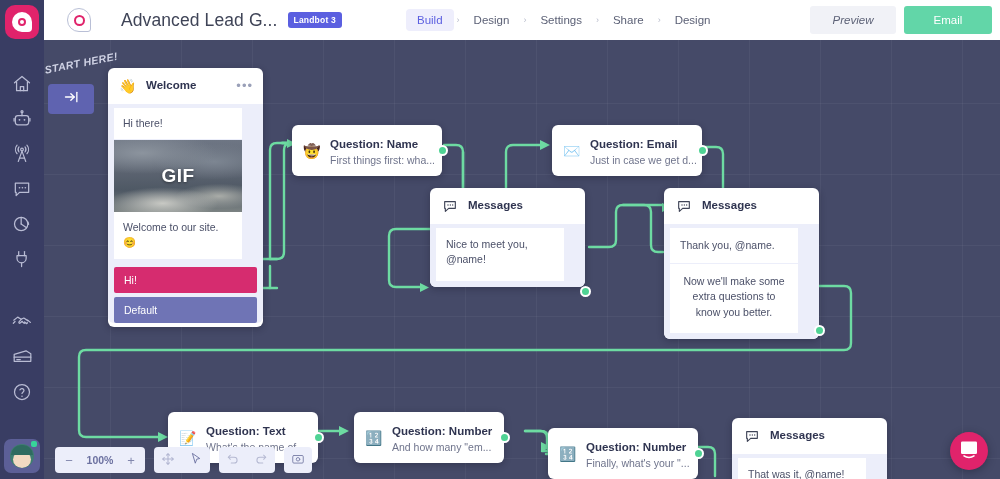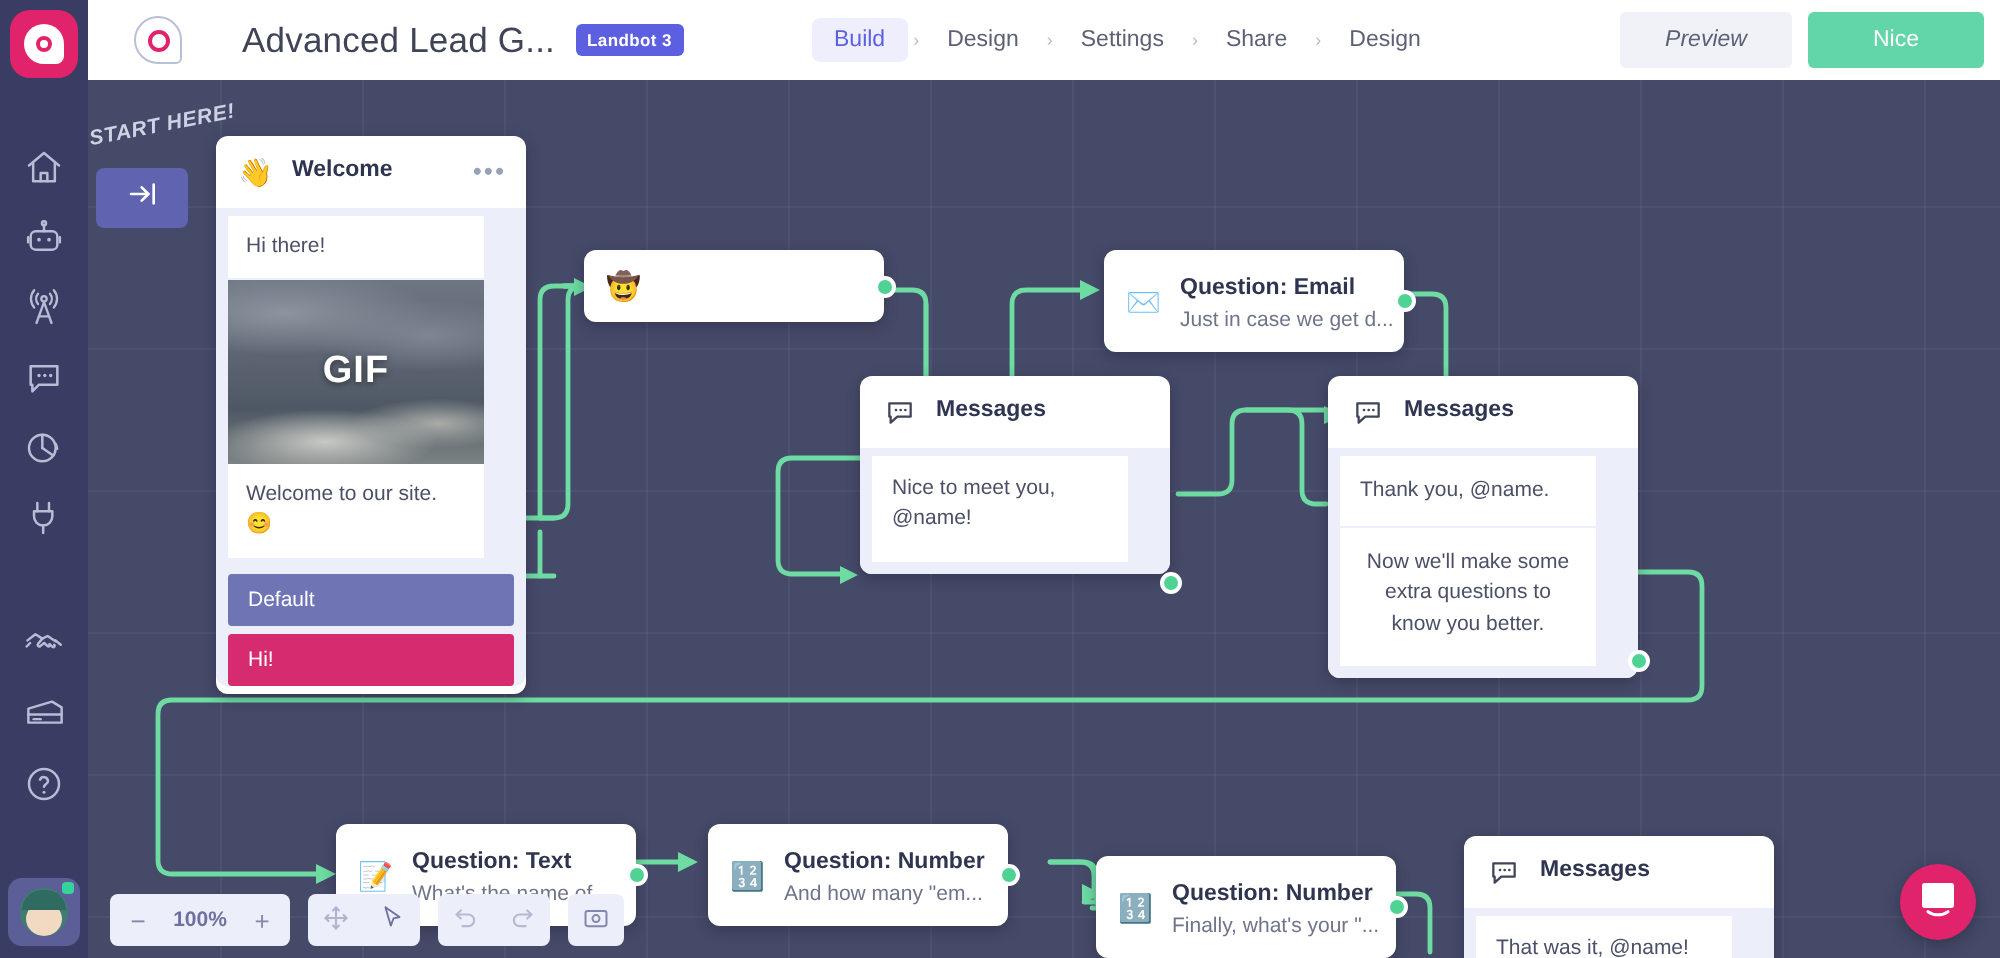--- a/index.html
+++ b/index.html
@@ -157,21 +157,21 @@
     line-height: 8px; cursor: pointer;
   }
   .card-body { padding: 4px 21px 6px 6px; background: #eceefa; }
   .bubble-row {
     background: #fff; font-size: 10.5px; color: #4b5068;
     padding: 8px 9px; line-height: 1.45;
     border-bottom: 1px solid #eceefa;
   }
   .bubble-row:last-child { border-bottom: none; }
   .gif {
-    height: 92px; background: #5c6474;
+    height: 72px; background: #5c6474;
     background-image:
       radial-gradient(ellipse 120px 34px at 22% 18%, #8c949e 0%, transparent 62%),
       radial-gradient(ellipse 100px 30px at 78% 30%, #7d8692 0%, transparent 60%),
       radial-gradient(ellipse 90px 26px at 38% 88%, #c8c9c4 0%, transparent 62%),
       radial-gradient(ellipse 70px 20px at 82% 78%, #a9aca8 0%, transparent 62%),
       linear-gradient(#6e7684 0%, #5b6370 45%, #4e5864 70%, #7c8383 100%);
     display: flex; align-items: center; justify-content: center;
   }
   .gif span {
     color: #fff; font-weight: bold; font-size: 19px;
@@ -349,21 +349,21 @@
       <div class="nav-sep">›</div>
       <div class="nav-item">Settings</div>
       <div class="nav-sep">›</div>
       <div class="nav-item">Share</div>
       <div class="nav-sep">›</div>
       <div class="nav-item">Design</div>
     </div>
 
     <div class="tb-actions">
       <div class="btn-preview">Preview</div>
-      <div class="btn-saved">Nice</div>
+      <div class="btn-saved">Email</div>
     </div>
   </div>
 
   <div class="canvas">
 
     <svg class="wires" viewBox="0 0 956 439" fill="none" stroke="#6ddba2" stroke-width="2.4" stroke-linecap="round" stroke-linejoin="round">
 
       <path d="M218 218 L232 218 Q240 218 240 210 L240 118 Q240 110 232 110 L248 110 Q240 110 240 110 Z" stroke="none"></path>
       <path d="M219 219 H233 q7 0 7-7 V110 q0-7 7-7 h-9"></path>
       <path d="M238 103 h8"></path>
@@ -418,28 +418,32 @@
         <span class="dots">•••</span>
       </div>
       <div class="card-body">
         <div class="bubble-row">Hi there!</div>
         <div class="gif">
           <span>GIF</span>
         </div>
         <div class="bubble-row">Welcome to our site. 😊</div>
       </div>
       <div style="background:#eceefa; padding-top:2px; border-radius:0 0 6px 6px;">
+        <div class="btn-row pink">Hi!</div>
         <div class="btn-row purple">Default</div>
-        <div class="btn-row pink">Hi!</div>
       </div>
     </div>
 
     <div class="card" style="left:248px; top:85px; width:150px;">
       <div class="card-head">
         <span class="ico">🤠</span>
+        <span>
+          <span class="ttl">Question: Name</span>
+          <div class="sub">First things first: wha...</div>
+        </span>
       </div>
       <span class="port" style="right:-5.5px; top:50%; margin-top:-5.5px;"></span>
     </div>
 
     <div class="card" style="left:508px; top:85px; width:150px;">
       <div class="card-head">
         <span class="ico">✉️</span>
         <span>
           <span class="ttl">Question: Email</span>
           <div class="sub">Just in case we get d...</div>

